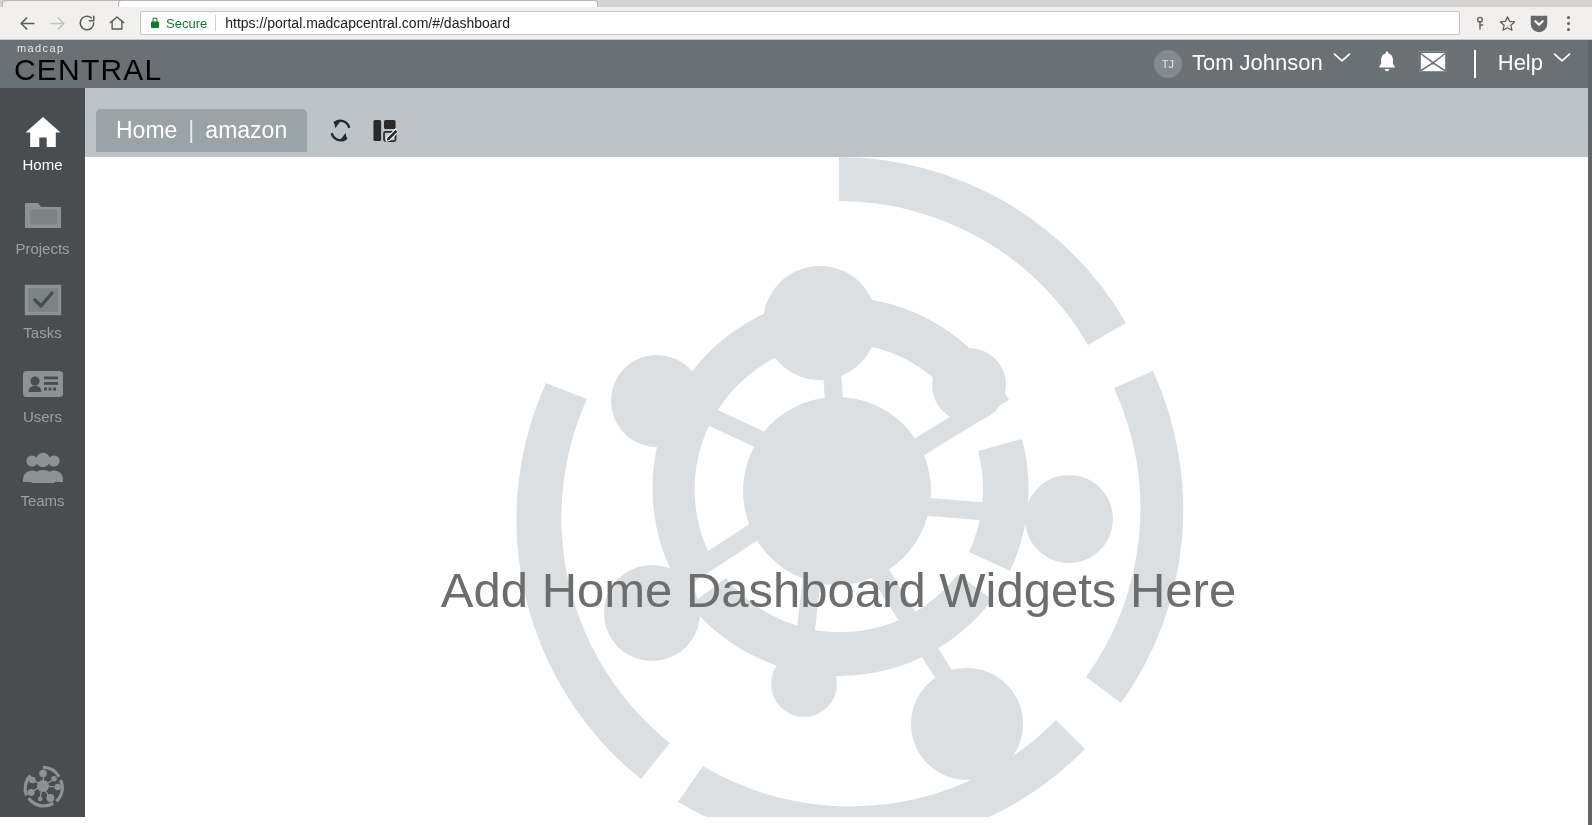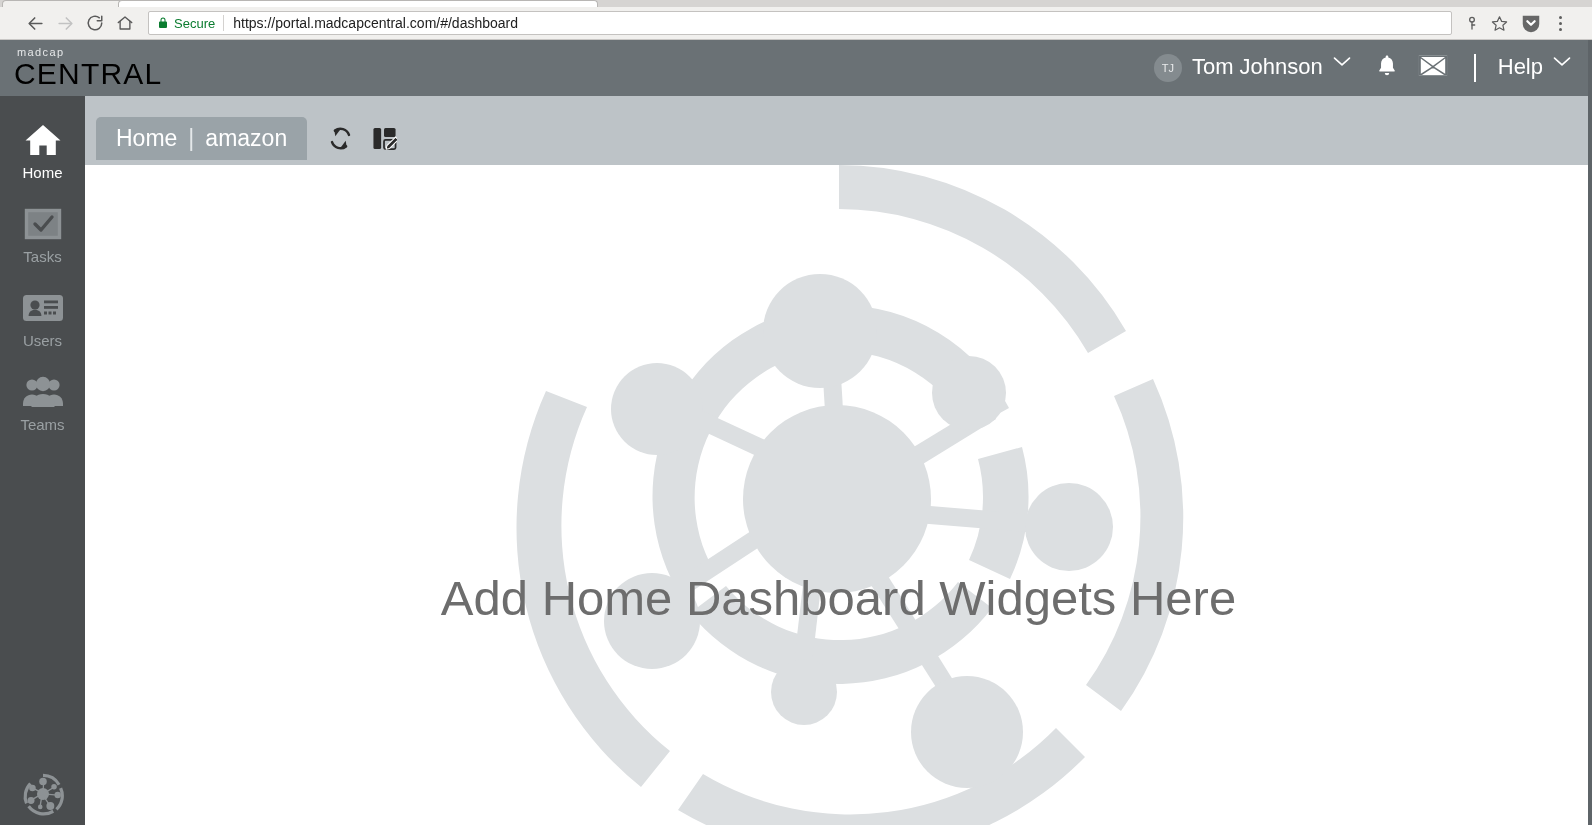--- a/index.html
+++ b/index.html
@@ -24,21 +24,21 @@
     border-radius: 4px 4px 0 0;
   }
   #browser-tabstrip .tab-ghost.one { left: 2px; width: 196px; }
   #browser-tabstrip .tab-ghost.two { left: 118px; width: 480px; background:#ffffff; }
 
   #browser-toolbar {
     height: 33px;
     background: #f1f0ee;
     display: flex;
     align-items: center;
-    padding: 0 20px;
+    padding: 0 12px;
     border-bottom: 1px solid #c9c7c5;
   }
   .nav-btn {
     width: 30px; height: 28px;
     display: flex; align-items: center; justify-content: center;
     color: #5a5a5a;
   }
   .nav-btn.disabled { color: #c2c2c2; }
   .nav-btn svg { display: block; }
 
@@ -78,21 +78,21 @@
   #menu-dots i { width: 3px; height: 3px; border-radius: 50%; background: #5e5e5e; display:block; }
 
   
   #app {
     height: 785px;
     position: relative;
     background: #ffffff;
   }
 
   #app-header {
-    height: 56px;
+    height: 48px;
     background: #6a7175;
     display: flex;
     align-items: center;
     position: relative;
   }
   #logo-block {
     width: 85px;
     padding-left: 14px;
     flex: 0 0 auto;
     min-width: 300px;
@@ -350,20 +350,30 @@
       <div class="nav-item active">
         <span class="nav-icon">
           <svg width="40" height="36" viewBox="0 0 40 36" fill="currentColor">
               <path d="M20 2 1 19h5v15h9v-10h10v10h9V19h5L20 2zm0 4.2 13.5 12.2V31h-5.2V21H11.7v10H6.5V18.4L20 6.2z" opacity="0"></path>
               <path d="M20 3 2.5 18.6h4.7V33h9.1v-9.6h7.4V33h9.1V18.6h4.7L20 3z"></path>
             </svg>
         </span>
         <span class="nav-label">Home</span>
       </div>
 
+      <div class="nav-item">
+        <span class="nav-icon">
+          <svg width="40" height="33" viewBox="0 0 40 33" fill="currentColor">
+              <path d="M2 4h13l3.2 4H38v21H2V4z"></path>
+              <path d="M2 4h13l3.2 4H38" fill="none" stroke="#4a4d4f" stroke-width="0"></path>
+              <rect x="7.5" y="10.5" width="27" height="15" fill="#7d8285"></rect>
+            </svg>
+        </span>
+        <span class="nav-label">Projects</span>
+      </div>
 
       <div class="nav-item">
         <span class="nav-icon">
           <svg width="38" height="32" viewBox="0 0 38 32" fill="none">
               <rect x="2.5" y="2.5" width="33" height="27" fill="#7d8285" stroke="currentColor" stroke-width="3.4"></rect>
               <polyline points="11 16 17 22 28 9" fill="none" stroke="#4a4d4f" stroke-width="3.4" stroke-linecap="round" stroke-linejoin="round"></polyline>
             </svg>
         </span>
         <span class="nav-label">Tasks</span>
       </div>

